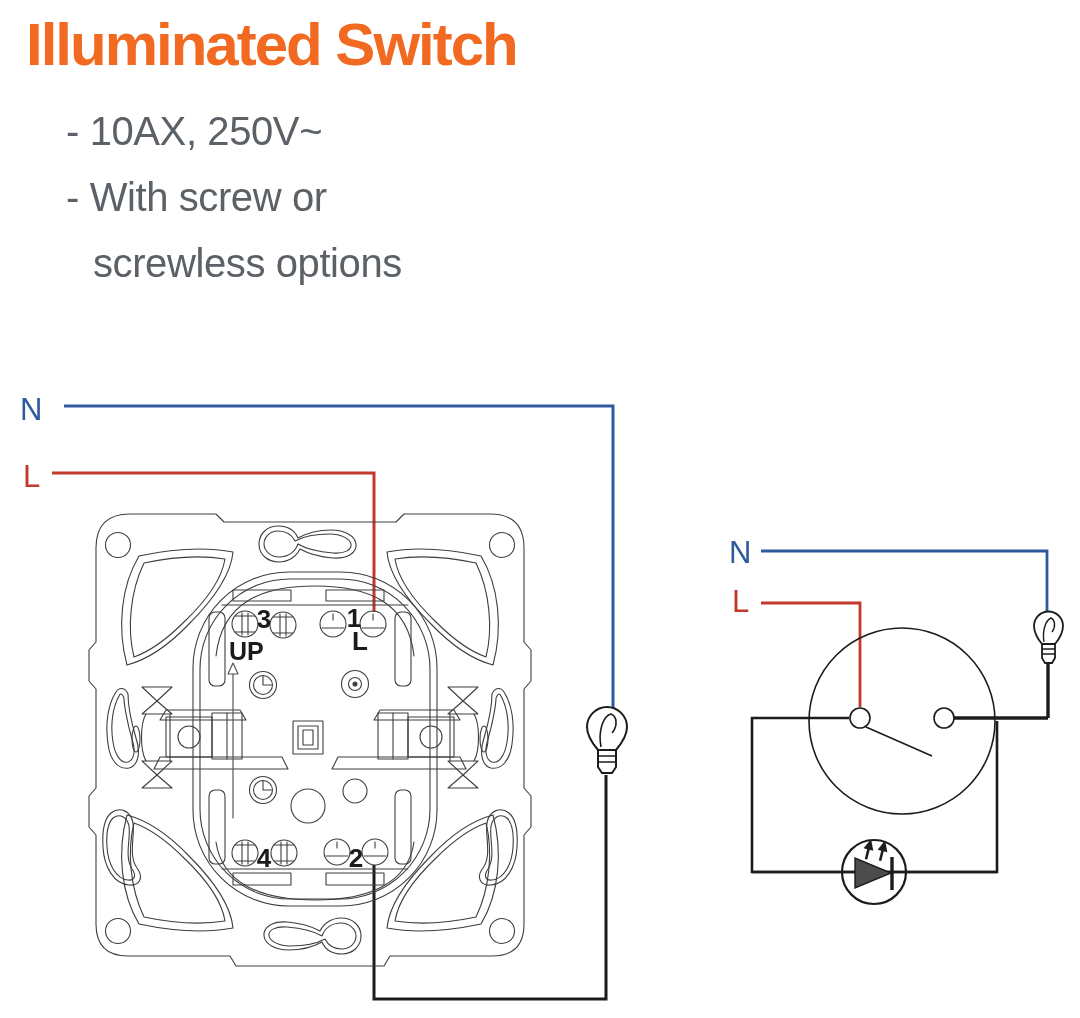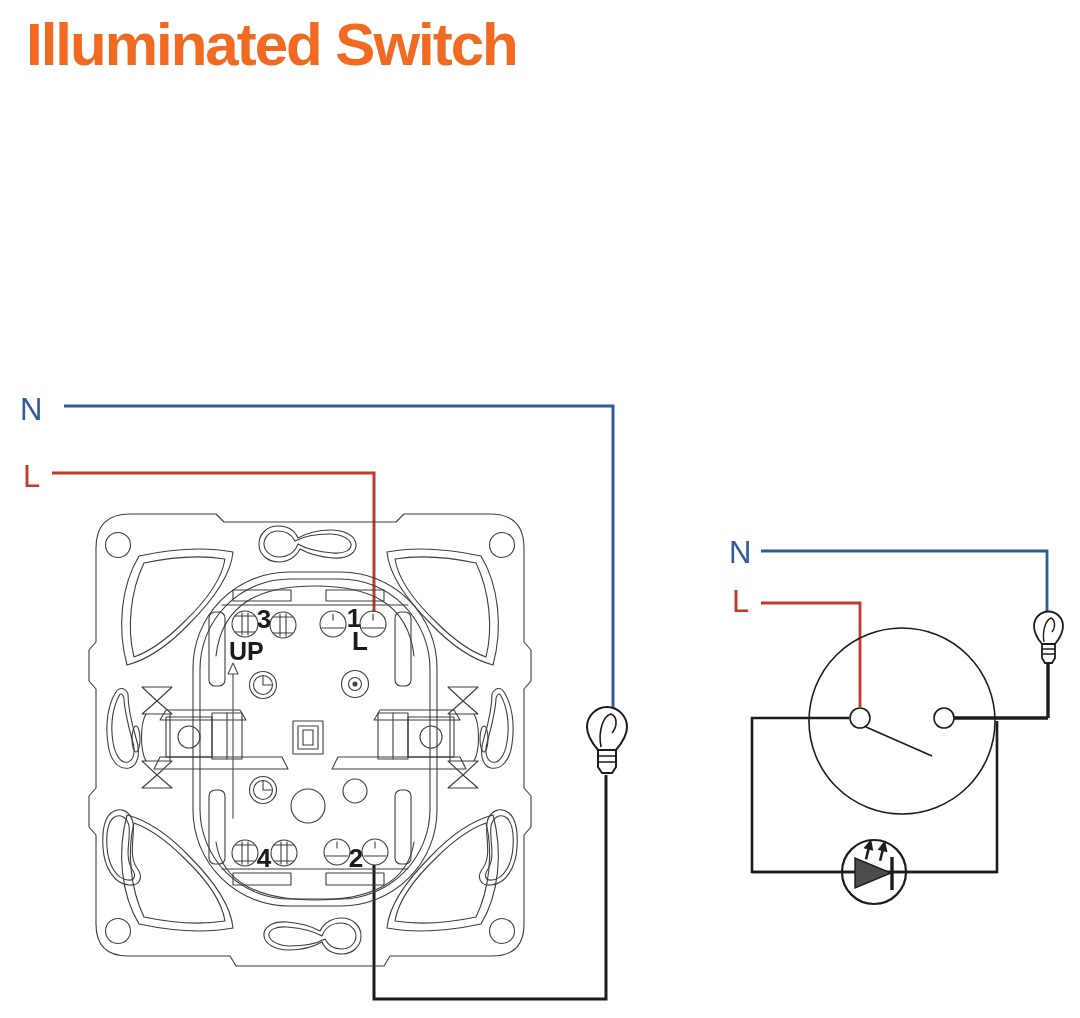--- a/index.html
+++ b/index.html
@@ -21,20 +21,23 @@
   .wire-label{font-size:31px;stroke:none;}
   .arrow{stroke:#555;stroke-width:1.2;fill:none;}
   .schem{fill:none;stroke:#1C1C1C;stroke-width:1.6;}
 </style>
 </head>
 <body>
 
 <div class="title">Illuminated Switch</div>
 
 <div class="specs">
+  <div>- 10AX, 250V~</div>
+  <div>- With screw or</div>
+  <div class="indent">screwless options</div>
 </div>
 
 <svg width="1080" height="1018" viewBox="0 0 1080 1018">
   <defs>
 
     <g id="ccut">
       <path d="M 139,556 C 172,549 206,547 233,552 C 231,574 214,599 189,624 C 167,647 146,660 127,665 C 117,628 121,586 139,556 Z"></path>
       <path d="M 144,563 C 172,557 200,555 225,559 C 222,578 207,600 184,622 C 165,641 148,652 134,657 C 127,629 130,592 144,563 Z"></path>
     </g>
 

